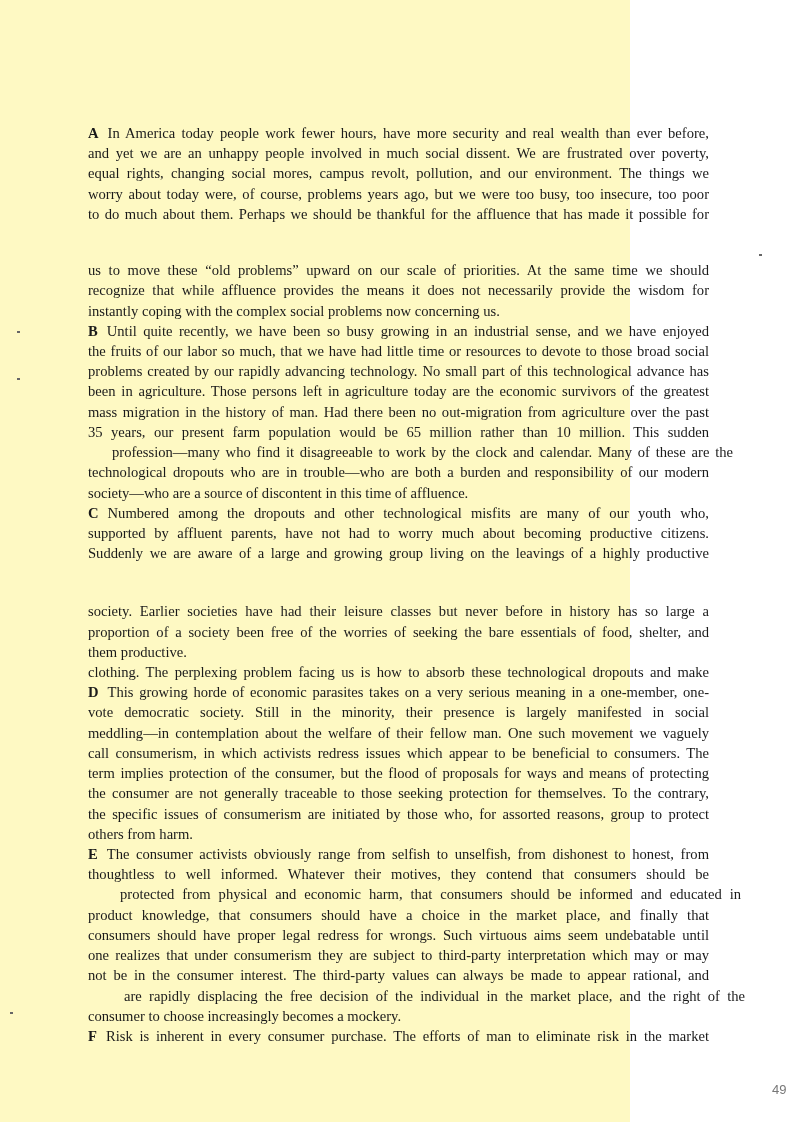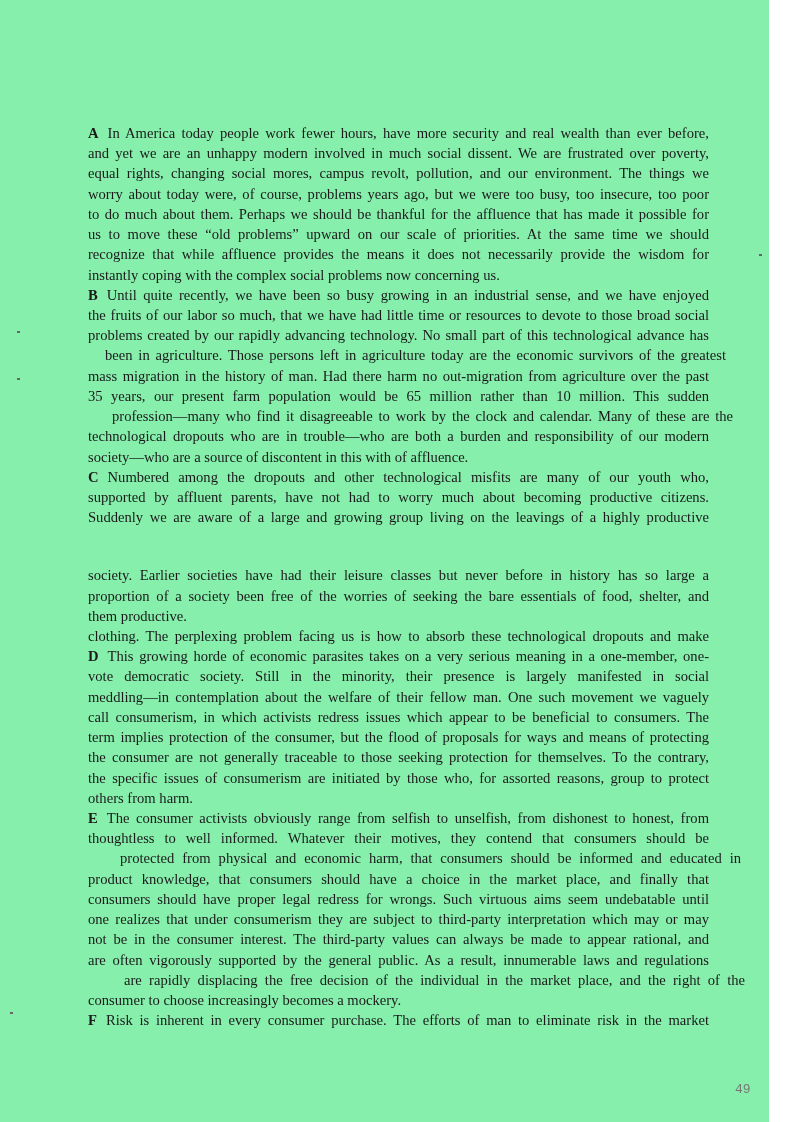--- a/index.html
+++ b/index.html
@@ -1,57 +1,57 @@
 <!DOCTYPE html>
 <html><head>
 <meta charset="utf-8">
 <style>
   html, body { margin: 0; padding: 0; background: #ffffff; }
   body { width: 793px; height: 1122px; position: relative; overflow: hidden; }
-  .page { position: absolute; left: 0; top: 0; width: 769px; height: 1122px; background: #86efac; }
+  .page { position: absolute; left: 0; top: 0; width: 630px; height: 1122px; background: #fef9c3; }
   .text-block {
     position: absolute; left: 88px; top: 123px; width: 621px;
     font-family: "Liberation Serif", "DejaVu Serif", serif;
     font-size: 14.6px; line-height: 20.22px; color: #1a1a1a;
   }
   .line { display: block; white-space: nowrap; text-align: justify; text-align-last: justify; height: 20.22px; overflow: visible; }
   .line.last { text-align-last: left; }
   .para-letter { font-weight: bold; margin-right: 9px; }
   .page-number {
-    position: absolute; left: 735px; top: 1082px;
-    font-family: Liberation Mono, monospace;
+    position: absolute; left: 772px; top: 1082px;
+    font-family: Liberation Sans, sans-serif;
     font-size: 13px; color: #777;
   }
   .margin-mark { position: absolute; width: 3px; height: 2px; background: #666; }
 </style>
 </head>
 <body>
 
 <div class="page">
   <div class="text-block" id="text-block">
       <div>
         <span class="line" style="white-space: normal; width: 621px;"><span class="para-letter">A</span><span>In America today people work fewer hours, have more security and real wealth than ever before,</span></span>
-        <span class="line" style="white-space: normal; width: 621px;"><span>and yet we are an unhappy modern involved in much social dissent. We are frustrated over poverty,</span></span>
+        <span class="line" style="white-space: normal; width: 621px;"><span>and yet we are an unhappy people involved in much social dissent. We are frustrated over poverty,</span></span>
         <span class="line" style="white-space: normal; width: 621px;"><span>equal rights, changing social mores, campus revolt, pollution, and our environment. The things we</span></span>
         <span class="line" style="white-space: normal; width: 621px;"><span>worry about today were, of course, problems years ago, but we were too busy, too insecure, too poor</span></span>
         <span class="line" style="white-space: normal; width: 621px;"><span>to do much about them. Perhaps we should be thankful for the affluence that has made it possible for</span></span>
-        <span class="line" style="white-space: normal; width: 621px;"><span>us to move these “old problems” upward on our scale of priorities. At the same time we should</span></span>
+        <span class="line" style="white-space: normal; width: 621px; margin-top: 36px;"><span>us to move these “old problems” upward on our scale of priorities. At the same time we should</span></span>
         <span class="line" style="white-space: normal; width: 621px;"><span>recognize that while affluence provides the means it does not necessarily provide the wisdom for</span></span>
         <span class="line last"><span>instantly coping with the complex social problems now concerning us.</span></span>
       </div>
       <div>
         <span class="line" style="white-space: normal; width: 621px;"><span class="para-letter">B</span><span>Until quite recently, we have been so busy growing in an industrial sense, and we have enjoyed</span></span>
         <span class="line" style="white-space: normal; width: 621px;"><span>the fruits of our labor so much, that we have had little time or resources to devote to those broad social</span></span>
         <span class="line" style="white-space: normal; width: 621px;"><span>problems created by our rapidly advancing technology. No small part of this technological advance has</span></span>
-        <span class="line" style="white-space: normal; width: 621px; margin-left: 17px;"><span>been in agriculture. Those persons left in agriculture today are the economic survivors of the greatest</span></span>
-        <span class="line" style="white-space: normal; width: 621px;"><span>mass migration in the history of man. Had there harm no out-migration from agriculture over the past</span></span>
+        <span class="line" style="white-space: normal; width: 621px;"><span>been in agriculture. Those persons left in agriculture today are the economic survivors of the greatest</span></span>
+        <span class="line" style="white-space: normal; width: 621px;"><span>mass migration in the history of man. Had there been no out-migration from agriculture over the past</span></span>
         <span class="line" style="white-space: normal; width: 621px;"><span>35 years, our present farm population would be 65 million rather than 10 million. This sudden</span></span>
         <span class="line" style="white-space: normal; width: 621px; margin-left: 24px;"><span>profession—many who find it disagreeable to work by the clock and calendar. Many of these are the</span></span>
         <span class="line" style="white-space: normal; width: 621px;"><span>technological dropouts who are in trouble—who are both a burden and responsibility of our modern</span></span>
-        <span class="line last"><span>society—who are a source of discontent in this with of affluence.</span></span>
+        <span class="line last"><span>society—who are a source of discontent in this time of affluence.</span></span>
       </div>
       <div>
         <span class="line" style="white-space: normal; width: 621px;"><span class="para-letter">C</span><span>Numbered among the dropouts and other technological misfits are many of our youth who,</span></span>
         <span class="line" style="white-space: normal; width: 621px;"><span>supported by affluent parents, have not had to worry much about becoming productive citizens.</span></span>
         <span class="line" style="white-space: normal; width: 621px;"><span>Suddenly we are aware of a large and growing group living on the leavings of a highly productive</span></span>
         <span class="line" style="white-space: normal; width: 621px; margin-top: 38px;"><span>society. Earlier societies have had their leisure classes but never before in history has so large a</span></span>
         <span class="line" style="white-space: normal; width: 621px;"><span>proportion of a society been free of the worries of seeking the bare essentials of food, shelter, and</span></span>
         <span class="line last"><span>them productive.</span></span>
         <span class="line" style="white-space: normal; width: 621px;"><span>clothing. The perplexing problem facing us is how to absorb these technological dropouts and make</span></span>
       </div>
@@ -66,21 +66,20 @@
         <span class="line last"><span>others from harm.</span></span>
       </div>
       <div>
         <span class="line" style="white-space: normal; width: 621px;"><span class="para-letter">E</span><span>The consumer activists obviously range from selfish to unselfish, from dishonest to honest, from</span></span>
         <span class="line" style="white-space: normal; width: 621px;"><span>thoughtless to well informed. Whatever their motives, they contend that consumers should be</span></span>
         <span class="line" style="white-space: normal; width: 621px; margin-left: 32px;"><span>protected from physical and economic harm, that consumers should be informed and educated in</span></span>
         <span class="line" style="white-space: normal; width: 621px;"><span>product knowledge, that consumers should have a choice in the market place, and finally that</span></span>
         <span class="line" style="white-space: normal; width: 621px;"><span>consumers should have proper legal redress for wrongs. Such virtuous aims seem undebatable until</span></span>
         <span class="line" style="white-space: normal; width: 621px;"><span>one realizes that under consumerism they are subject to third-party interpretation which may or may</span></span>
         <span class="line" style="white-space: normal; width: 621px;"><span>not be in the consumer interest. The third-party values can always be made to appear rational, and</span></span>
-        <span class="line" style="white-space: normal; width: 621px;"><span>are often vigorously supported by the general public. As a result, innumerable laws and regulations</span></span>
         <span class="line" style="white-space: normal; width: 621px; margin-left: 36px;"><span>are rapidly displacing the free decision of the individual in the market place, and the right of the</span></span>
         <span class="line last"><span>consumer to choose increasingly becomes a mockery.</span></span>
       </div>
       <div>
         <span class="line" style="white-space: normal; width: 621px;"><span class="para-letter">F</span><span>Risk is inherent in every consumer purchase. The efforts of man to eliminate risk in the market</span></span>
       </div>
     </div>
 
   <span class="margin-mark" style="left:17px;top:331px;"></span>
   <span class="margin-mark" style="left:17px;top:378px;"></span>

